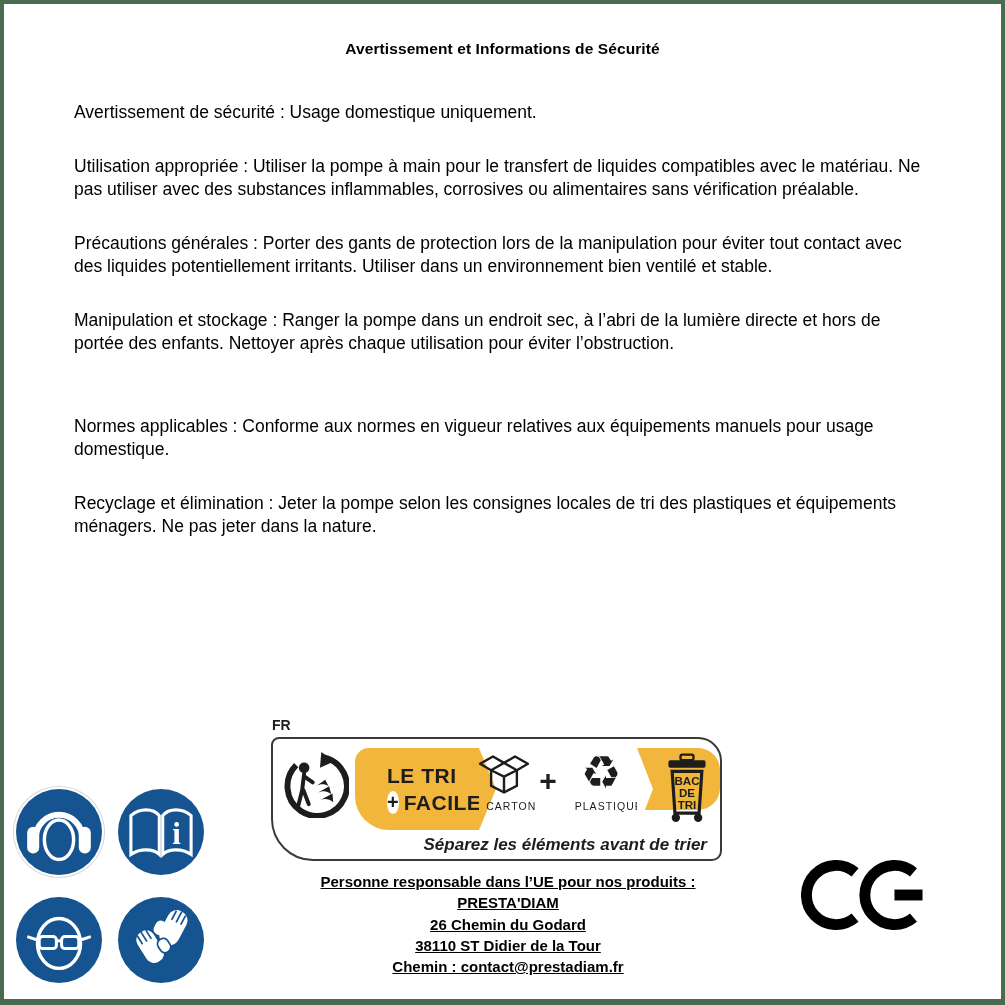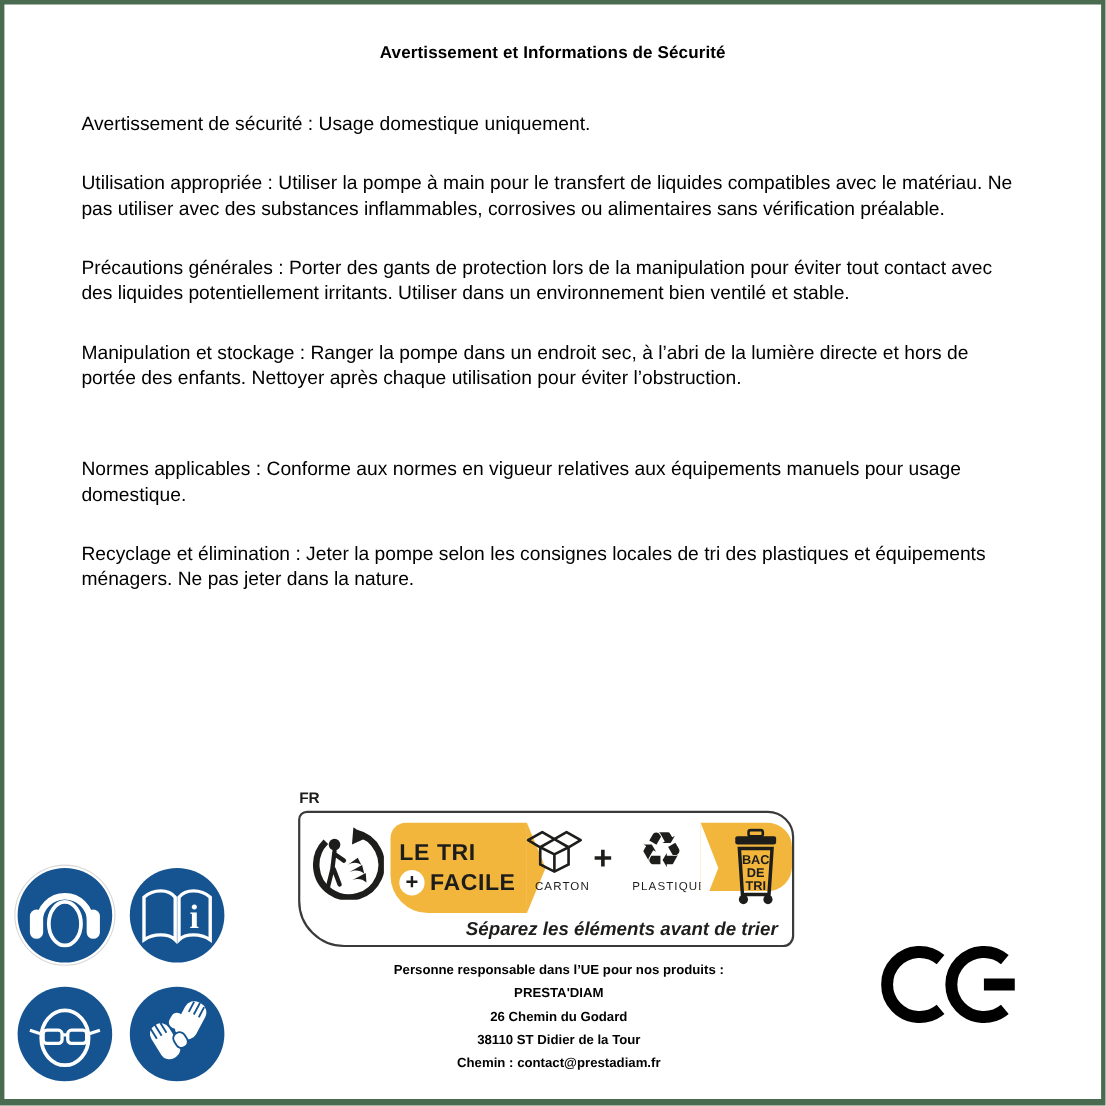--- a/index.html
+++ b/index.html
@@ -46,21 +46,21 @@
     width:451px;height:124px;box-sizing:border-box;
     background:#fff;border:2px solid #3a3a3a;
     border-radius:8px 24px 10px 42px;
     position:relative;
   }
   .triman{position:absolute;left:10px;top:13px;width:66px;height:66px;}
   .yellow-left{
     position:absolute;left:82px;top:9px;width:124px;height:82px;
     background:#F2B63C;border-radius:14px 0 0 34px;
     display:flex;flex-direction:column;justify-content:center;
-    padding-left:8px;box-sizing:border-box;color:#1d1d1b;
+    padding-left:32px;box-sizing:border-box;color:#1d1d1b;
   }
   .yellow-left::after{
     content:"";position:absolute;left:100%;top:0;width:0;height:0;
     border-top:41px solid transparent;border-bottom:41px solid transparent;
     border-left:17px solid #F2B63C;
   }
   .tri-line1{font-size:21px;font-weight:bold;letter-spacing:.5px;}
   .tri-line2{display:flex;align-items:center;margin-top:3px;}
   .plus-circle{
     width:23px;height:23px;border-radius:50%;background:#fff;
@@ -94,21 +94,21 @@
     border-left:16px solid #ffffff;
   }
   .yellow-right svg{position:absolute;left:24px;top:5px;width:52px;height:72px;}
   .instruction{
     position:absolute;right:13px;bottom:4px;
     font-size:17px;font-style:italic;font-weight:bold;color:#1d1d1b;
   }
   
   .responsible{
     position:absolute;left:272px;top:867px;width:464px;
-    text-align:center;font-size:12px;font-weight:bold;line-height:21.3px;
+    text-align:center;font-size:15px;font-weight:bold;line-height:21.3px;text-decoration:underline;
   }
   
   .ce{position:absolute;left:797px;top:841px;width:148px;height:100px;}
 </style>
 </head>
 <body>
 
 <div class="doc">
   <h1 class="doc-title">Avertissement et Informations de Sécurité</h1>
   <p>Avertissement de sécurité : Usage domestique uniquement.</p>

